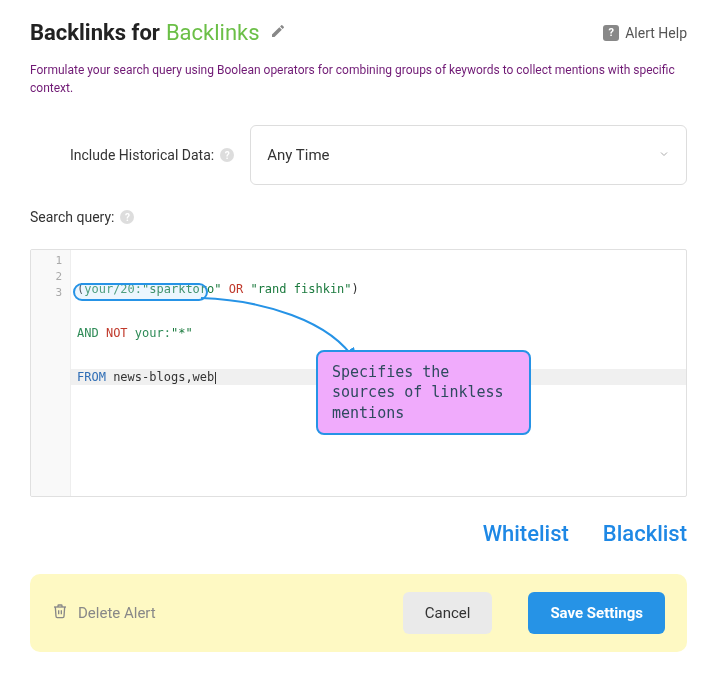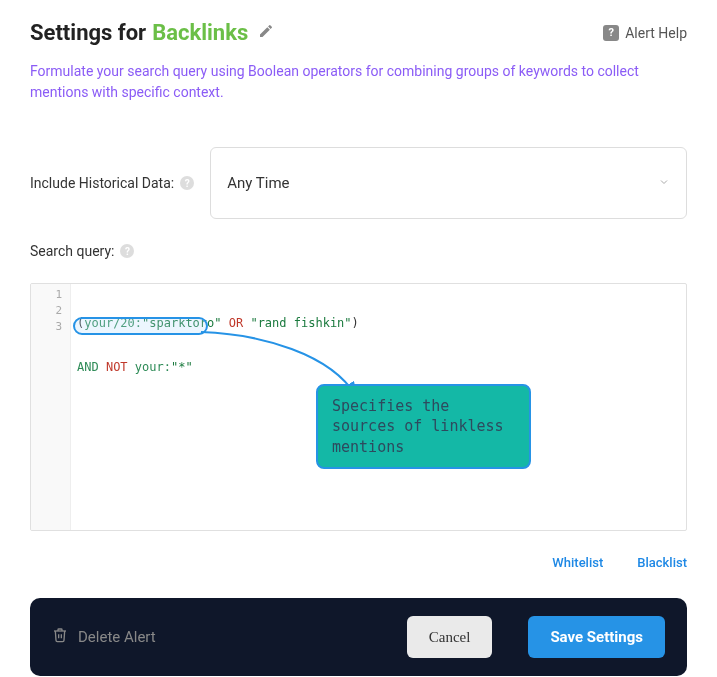--- a/index.html
+++ b/index.html
@@ -22,21 +22,21 @@
   .title {
     font-size: 22px;
     font-weight: 700;
     color: #222;
     display: flex;
     align-items: center;
     gap: 6px;
   }
   .title-accent {
     color: #6bbf47;
-    font-weight: 700;
+    font-weight: 400;
   }
   .edit-icon {
     color: #888;
     font-size: 16px;
     cursor: pointer;
     margin-left: 4px;
   }
   .hide-help {
     display: flex;
     align-items: center;
@@ -51,56 +51,57 @@
     background: #888;
     border-radius: 3px;
     color: #fff;
     display: inline-flex;
     align-items: center;
     justify-content: center;
     font-size: 11px;
     font-weight: 700;
   }
   .desc {
-    font-size: 14px;
-    color: #8b5cf6;
+    font-size: 12px;
+    color: #701a75;
     line-height: 1.5;
-    margin-bottom: 44px;
+    margin-bottom: 28px;
   }
   .field-row {
     display: flex;
     align-items: center;
     gap: 16px;
     margin-bottom: 24px;
   }
   .field-label {
     font-size: 14px;
     color: #333;
     display: flex;
     align-items: center;
     gap: 6px;
     flex-shrink: 0;
+    margin-left: 40px;
   }
   .help-circle {
     width: 14px;
     height: 14px;
     border-radius: 50%;
     background: #ddd;
     color: #fff;
     display: inline-flex;
     align-items: center;
     justify-content: center;
     font-size: 10px;
     font-weight: 700;
   }
   .select {
     flex: 1;
     border: 1px solid #ddd;
     border-radius: 6px;
-    padding: 26px 16px;
+    padding: 20px 16px;
     font-size: 15px;
     color: #333;
     display: flex;
     justify-content: space-between;
     align-items: center;
     cursor: pointer;
   }
   .chevron {
     color: #aaa;
     font-size: 12px;
@@ -176,44 +177,44 @@
     border-radius: 10px;
     background: rgba(178, 220, 250, 0.25);
     pointer-events: none;
   }
   .arrow-svg {
     position: absolute;
     pointer-events: none;
   }
   .callout {
     position: absolute;
-    background: #14b8a6;
+    background: #f0abfc;
     border: 2px solid #2693e6;
     border-radius: 8px;
     padding: 10px 14px;
     font-size: 15px;
     color: #2e4a5e;
     line-height: 1.35;
     width: 215px;
   }
   .links-row {
     display: flex;
     justify-content: flex-end;
     gap: 34px;
     margin-top: 24px;
-    font-size: 13px;
+    font-size: 22px;
     font-weight: 500;
   }
   .links-row a {
     color: #1e88e5;
     cursor: pointer;
   }
   .footer-bar {
     margin-top: 28px;
-    background: #0f172a;
+    background: #fef9c3;
     border-radius: 10px;
     padding: 18px 22px;
     display: flex;
     align-items: center;
     justify-content: space-between;
   }
   .delete-alert {
     display: flex;
     align-items: center;
     gap: 10px;
@@ -227,29 +228,29 @@
     gap: 14px;
   }
   .btn {
     border: none;
     border-radius: 6px;
     padding: 12px 22px;
     font-size: 15px;
     cursor: pointer;
     font-family: inherit;
   }
-  .btn-cancel { background: #eaeaea; color: #333; font-family: Liberation Serif, serif; }
+  .btn-cancel { background: #eaeaea; color: #333; }
   .btn-save { background: #2693e6; color: #fff; font-weight: 700; margin-left: 22px; }
 </style>
 </head>
 <body>
 
 <div class="header-row">
   <div class="title">
-    <span>Settings for</span>
+    <span>Backlinks for</span>
     <span class="title-accent">Backlinks</span>
     <span class="edit-icon">
       <svg width="16" height="16" viewBox="0 0 24 24" fill="currentColor">
           <path d="M3 17.25V21h3.75l11-11-3.75-3.75-11 11zM20.7 7.04a1 1 0 0 0 0-1.41l-2.34-2.34a1 1 0 0 0-1.41 0l-1.83 1.83 3.75 3.75 1.83-1.83z"></path>
         </svg>
     </span>
   </div>
   <div class="hide-help">
     <span class="hide-help-icon">?</span>
     <span>Alert Help</span>
@@ -280,20 +281,21 @@
 
 <div class="editor-wrap">
   <div class="gutter">
     <div class="ln">1</div>
     <div class="ln">2</div>
     <div class="ln">3</div>
   </div>
   <div class="code-area">
     <div class="code-line"><span class="tok-plain">(</span><span class="tok-kw-green">your/20:</span><span class="tok-str">"sparktoro"</span><span class="tok-kw-red"> OR </span><span class="tok-str">"rand fishkin"</span><span class="tok-plain">)</span></div>
     <div class="code-line"><span class="tok-kw-green">AND</span><span class="tok-kw-red"> NOT </span><span class="tok-kw-green">your:</span><span class="tok-str">"*"</span></div>
+    <div class="code-line active"><span class="tok-kw-blue">FROM</span><span class="tok-plain"> news-blogs,web</span><span class="cursor"></span></div>
   </div>
 
   <div class="highlight-box" style="left:42px; top:33px; width:135px; height:18px;"></div>
 
   <svg class="arrow-svg" style="left:150px; top:40px;" width="200" height="90">
     <defs>
       <marker id="ah" markerWidth="10" markerHeight="10" refX="7" refY="3" orient="auto">
         <path d="M0,0 L8,3 L0,6 Z" fill="#2693e6"></path>
       </marker>
     </defs>

